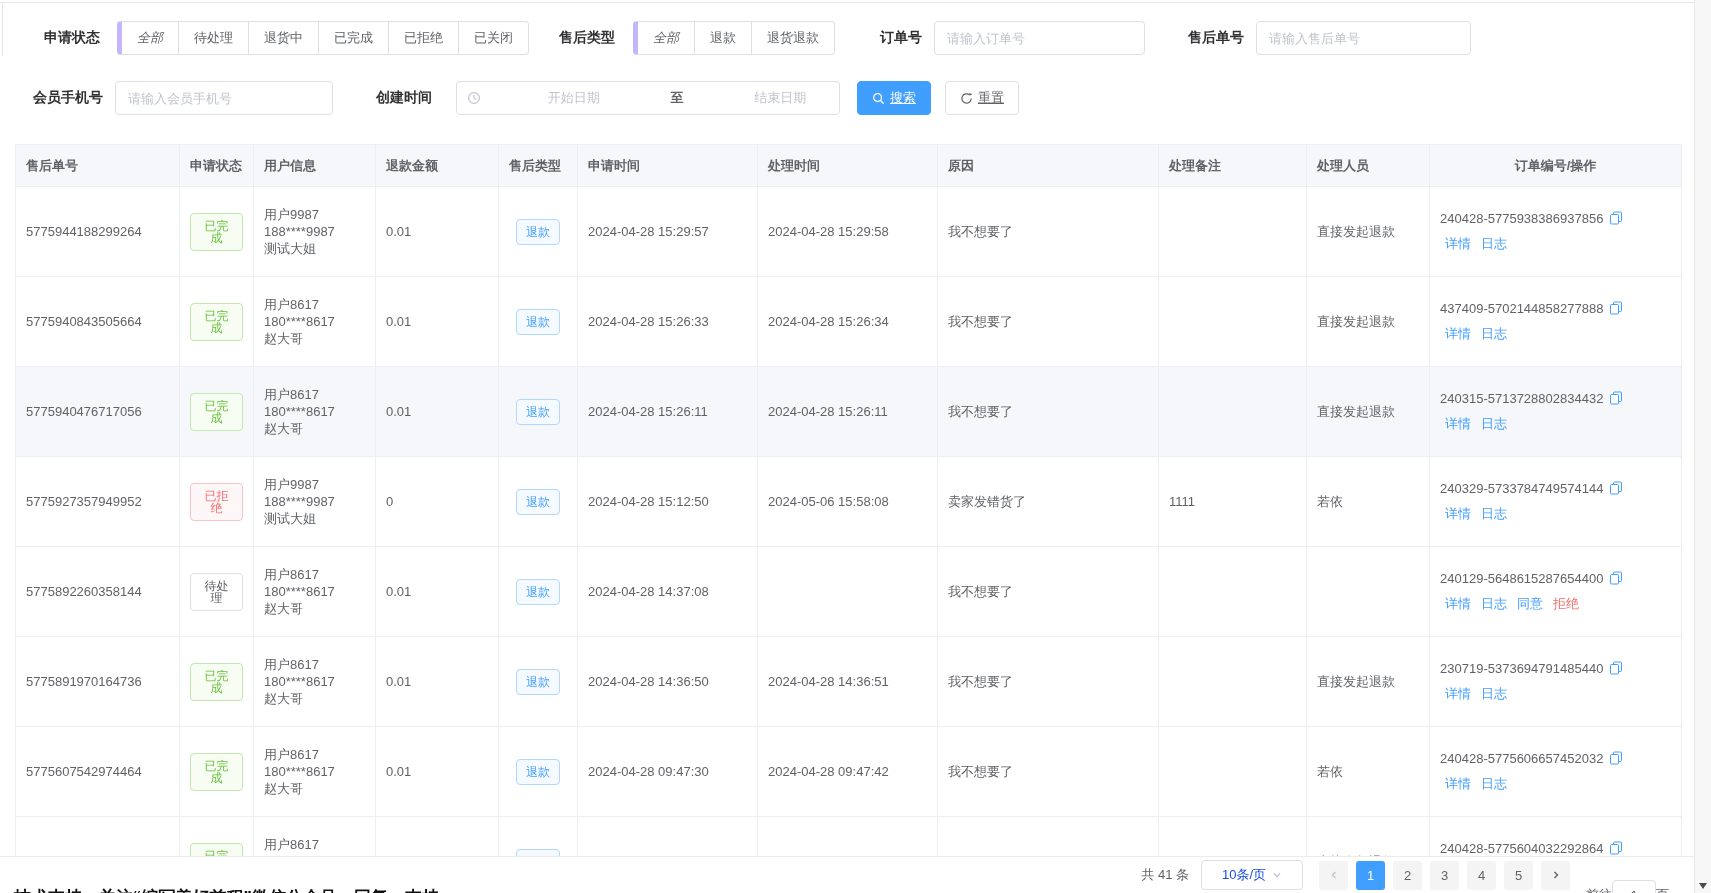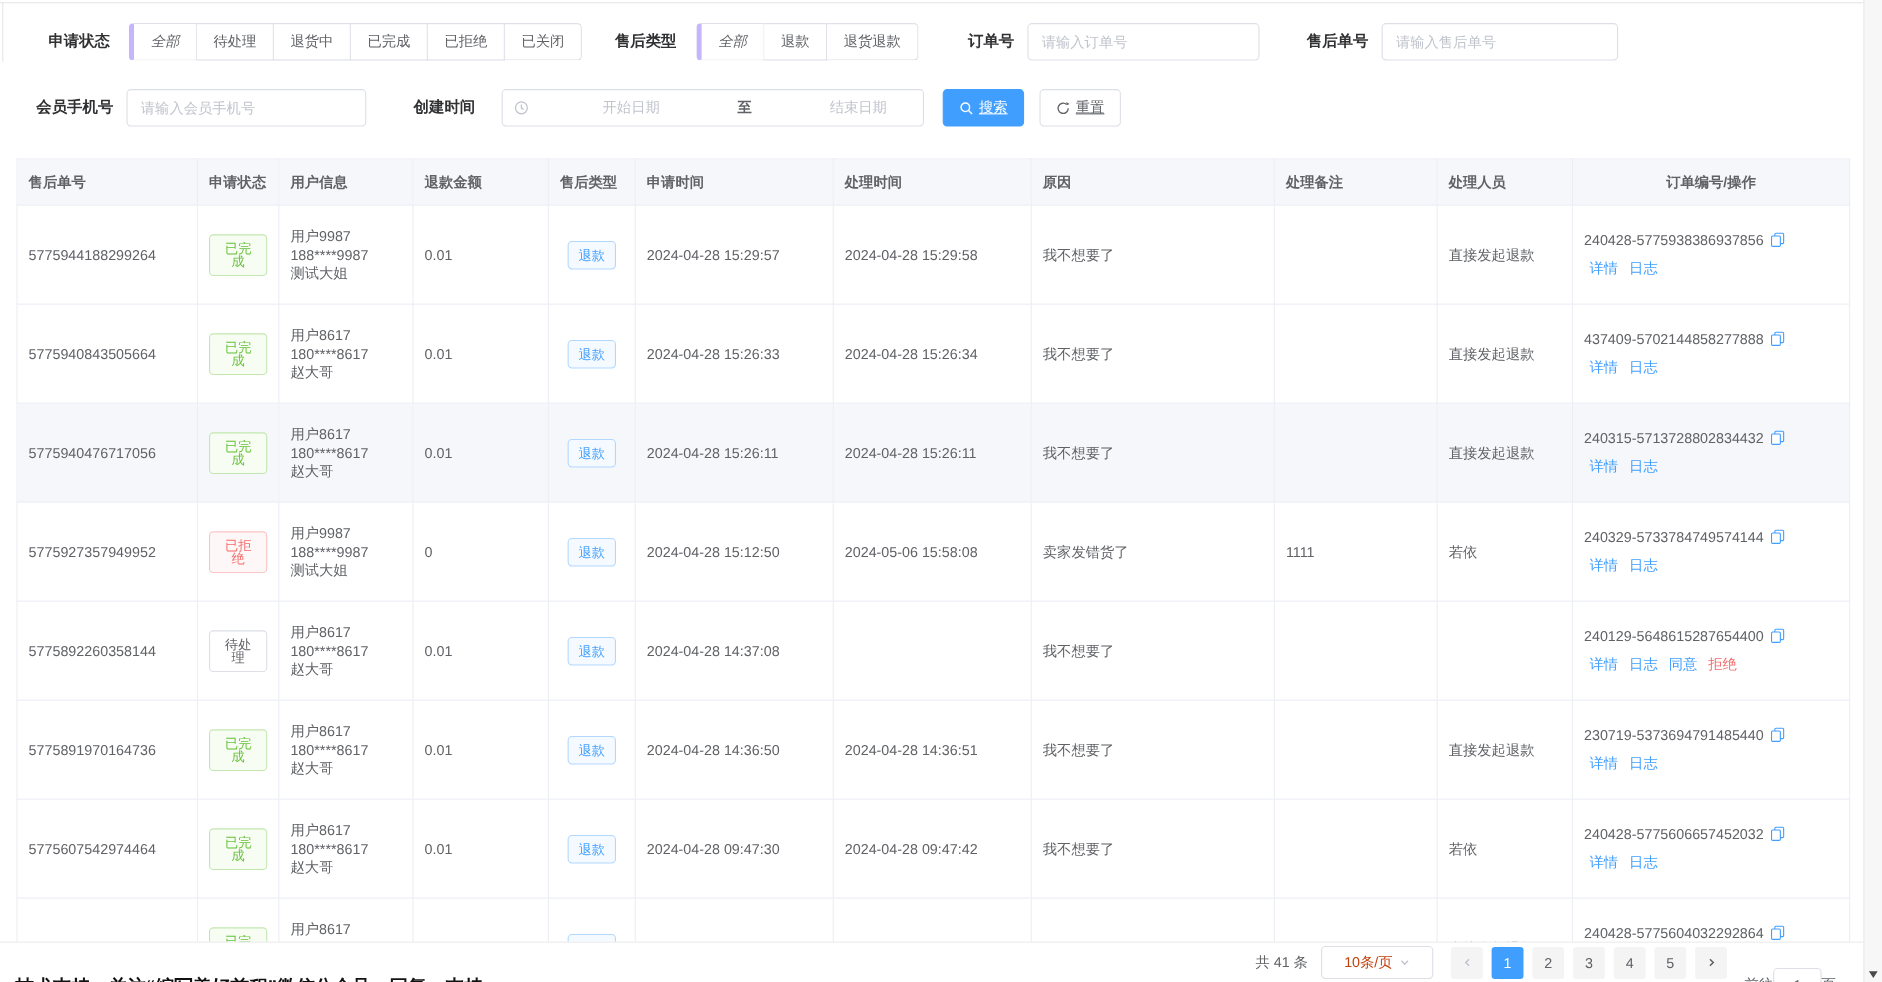--- a/index.html
+++ b/index.html
@@ -54,21 +54,21 @@
   .lnk{color:#409EFF;font-size:13px;margin:0 5px;cursor:pointer;}
   .lnk.danger{color:#F56C6C;}
   .copy-icon{display:inline-block;vertical-align:-2px;margin-left:6px;cursor:pointer;}
   
   .footer{position:absolute;left:0;right:16px;bottom:0;height:36px;background:#fff;border-top:1px solid #ebebeb;
     display:flex;align-items:center;justify-content:space-between;padding:0 26px 0 14px;z-index:10;}
   .support{font-size:17px;font-weight:bold;color:#111;margin-top:44px;}
   .pager{display:flex;align-items:center;}
   .pg-total{font-size:13px;color:#606266;margin-right:12px;}
   .pg-select{width:102px;height:30px;box-sizing:border-box;border:1px solid #dcdfe6;border-radius:4px;
-    display:flex;align-items:center;justify-content:center;gap:6px;font-size:13px;color:#c2410c;cursor:pointer;margin-right:12px;background:#fff;}
+    display:flex;align-items:center;justify-content:center;gap:6px;font-size:13px;color:#1d4ed8;cursor:pointer;margin-right:12px;background:#fff;}
   .pg-btn{min-width:29px;height:29px;border-radius:3px;background:#f4f4f5;color:#606266;font-size:13px;
     display:flex;align-items:center;justify-content:center;margin:0 4px;cursor:pointer;box-sizing:border-box;}
   .pg-btn.active{background:#409EFF;color:#fff;}
   .pg-goto{display:flex;align-items:center;font-size:13px;color:#606266;margin-left:12px;gap:0;margin-top:40px;}
   .goto-input{width:44px;height:30px;box-sizing:border-box;border:1px solid #dcdfe6;border-radius:4px;
     text-align:center;font-size:13px;color:#606266;outline:none;}
   
   .scrollbar{position:absolute;top:0;right:0;width:16px;height:893px;background:#f7f7f7;border-left:1px solid #e9e9e9;z-index:20;}
   .scroll-arrow{position:absolute;bottom:4px;left:4px;width:0;height:0;
     border-left:4px solid transparent;border-right:4px solid transparent;border-top:6px solid #4a4a4a;}

